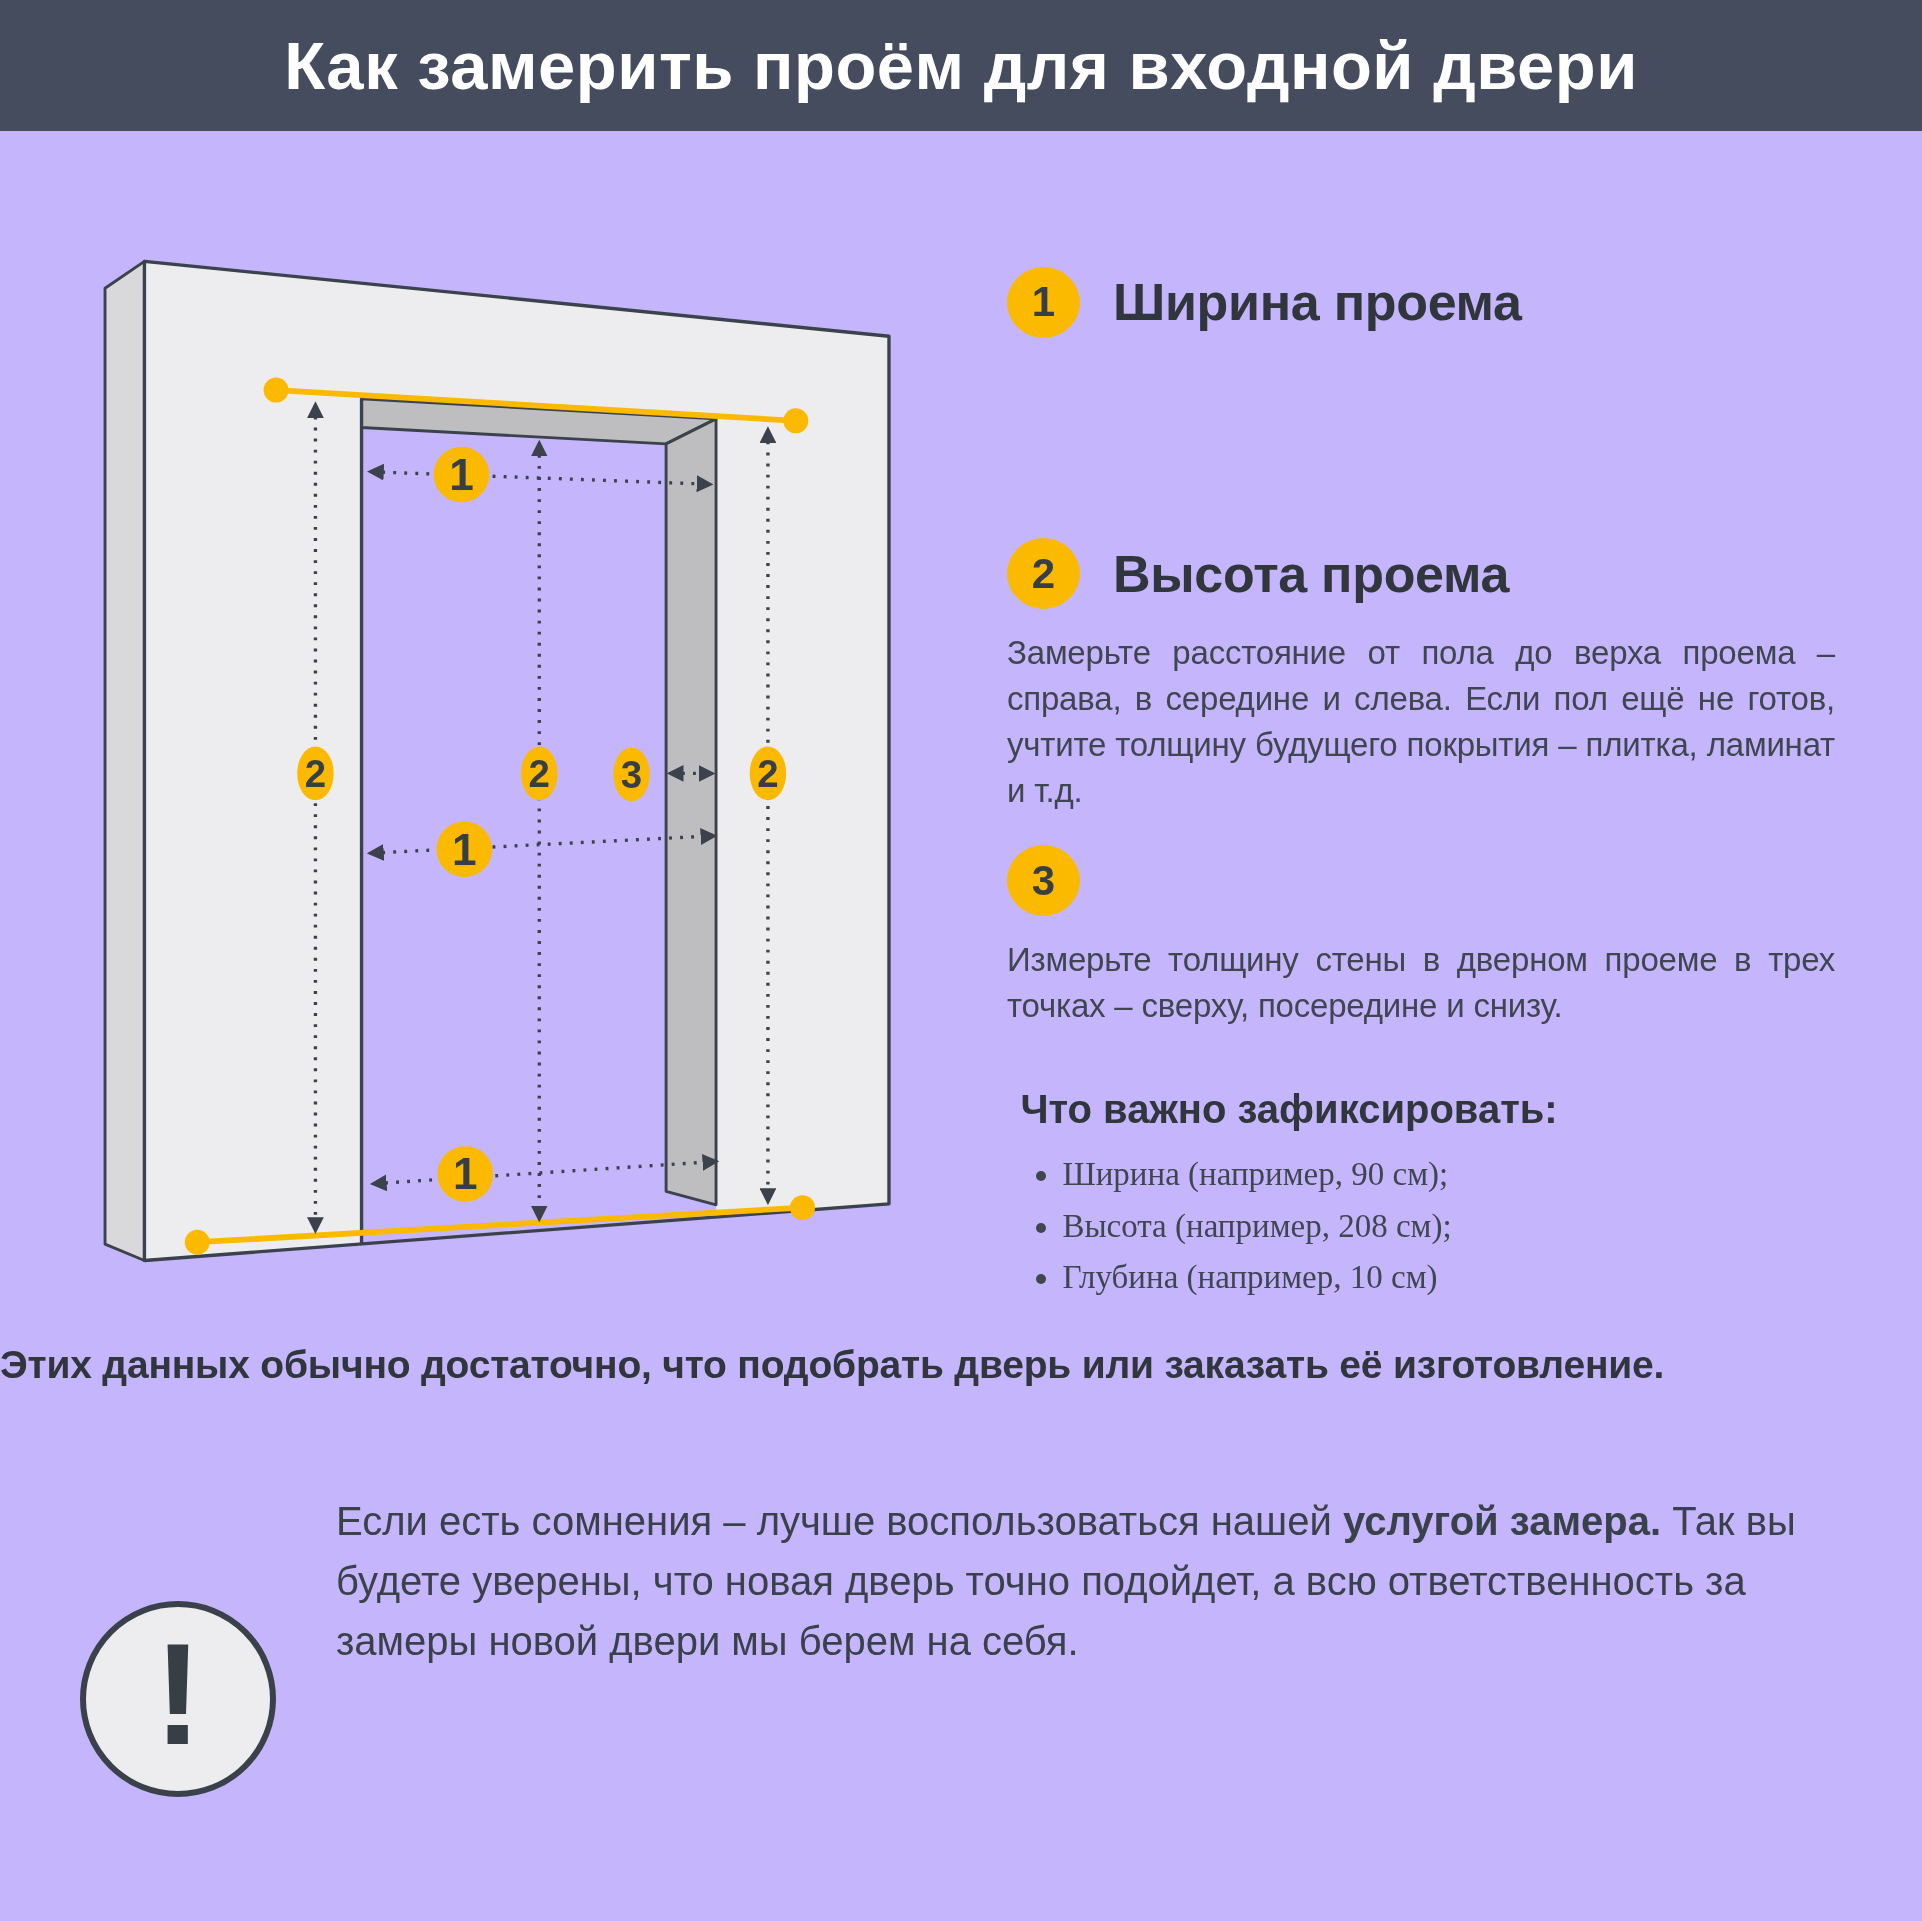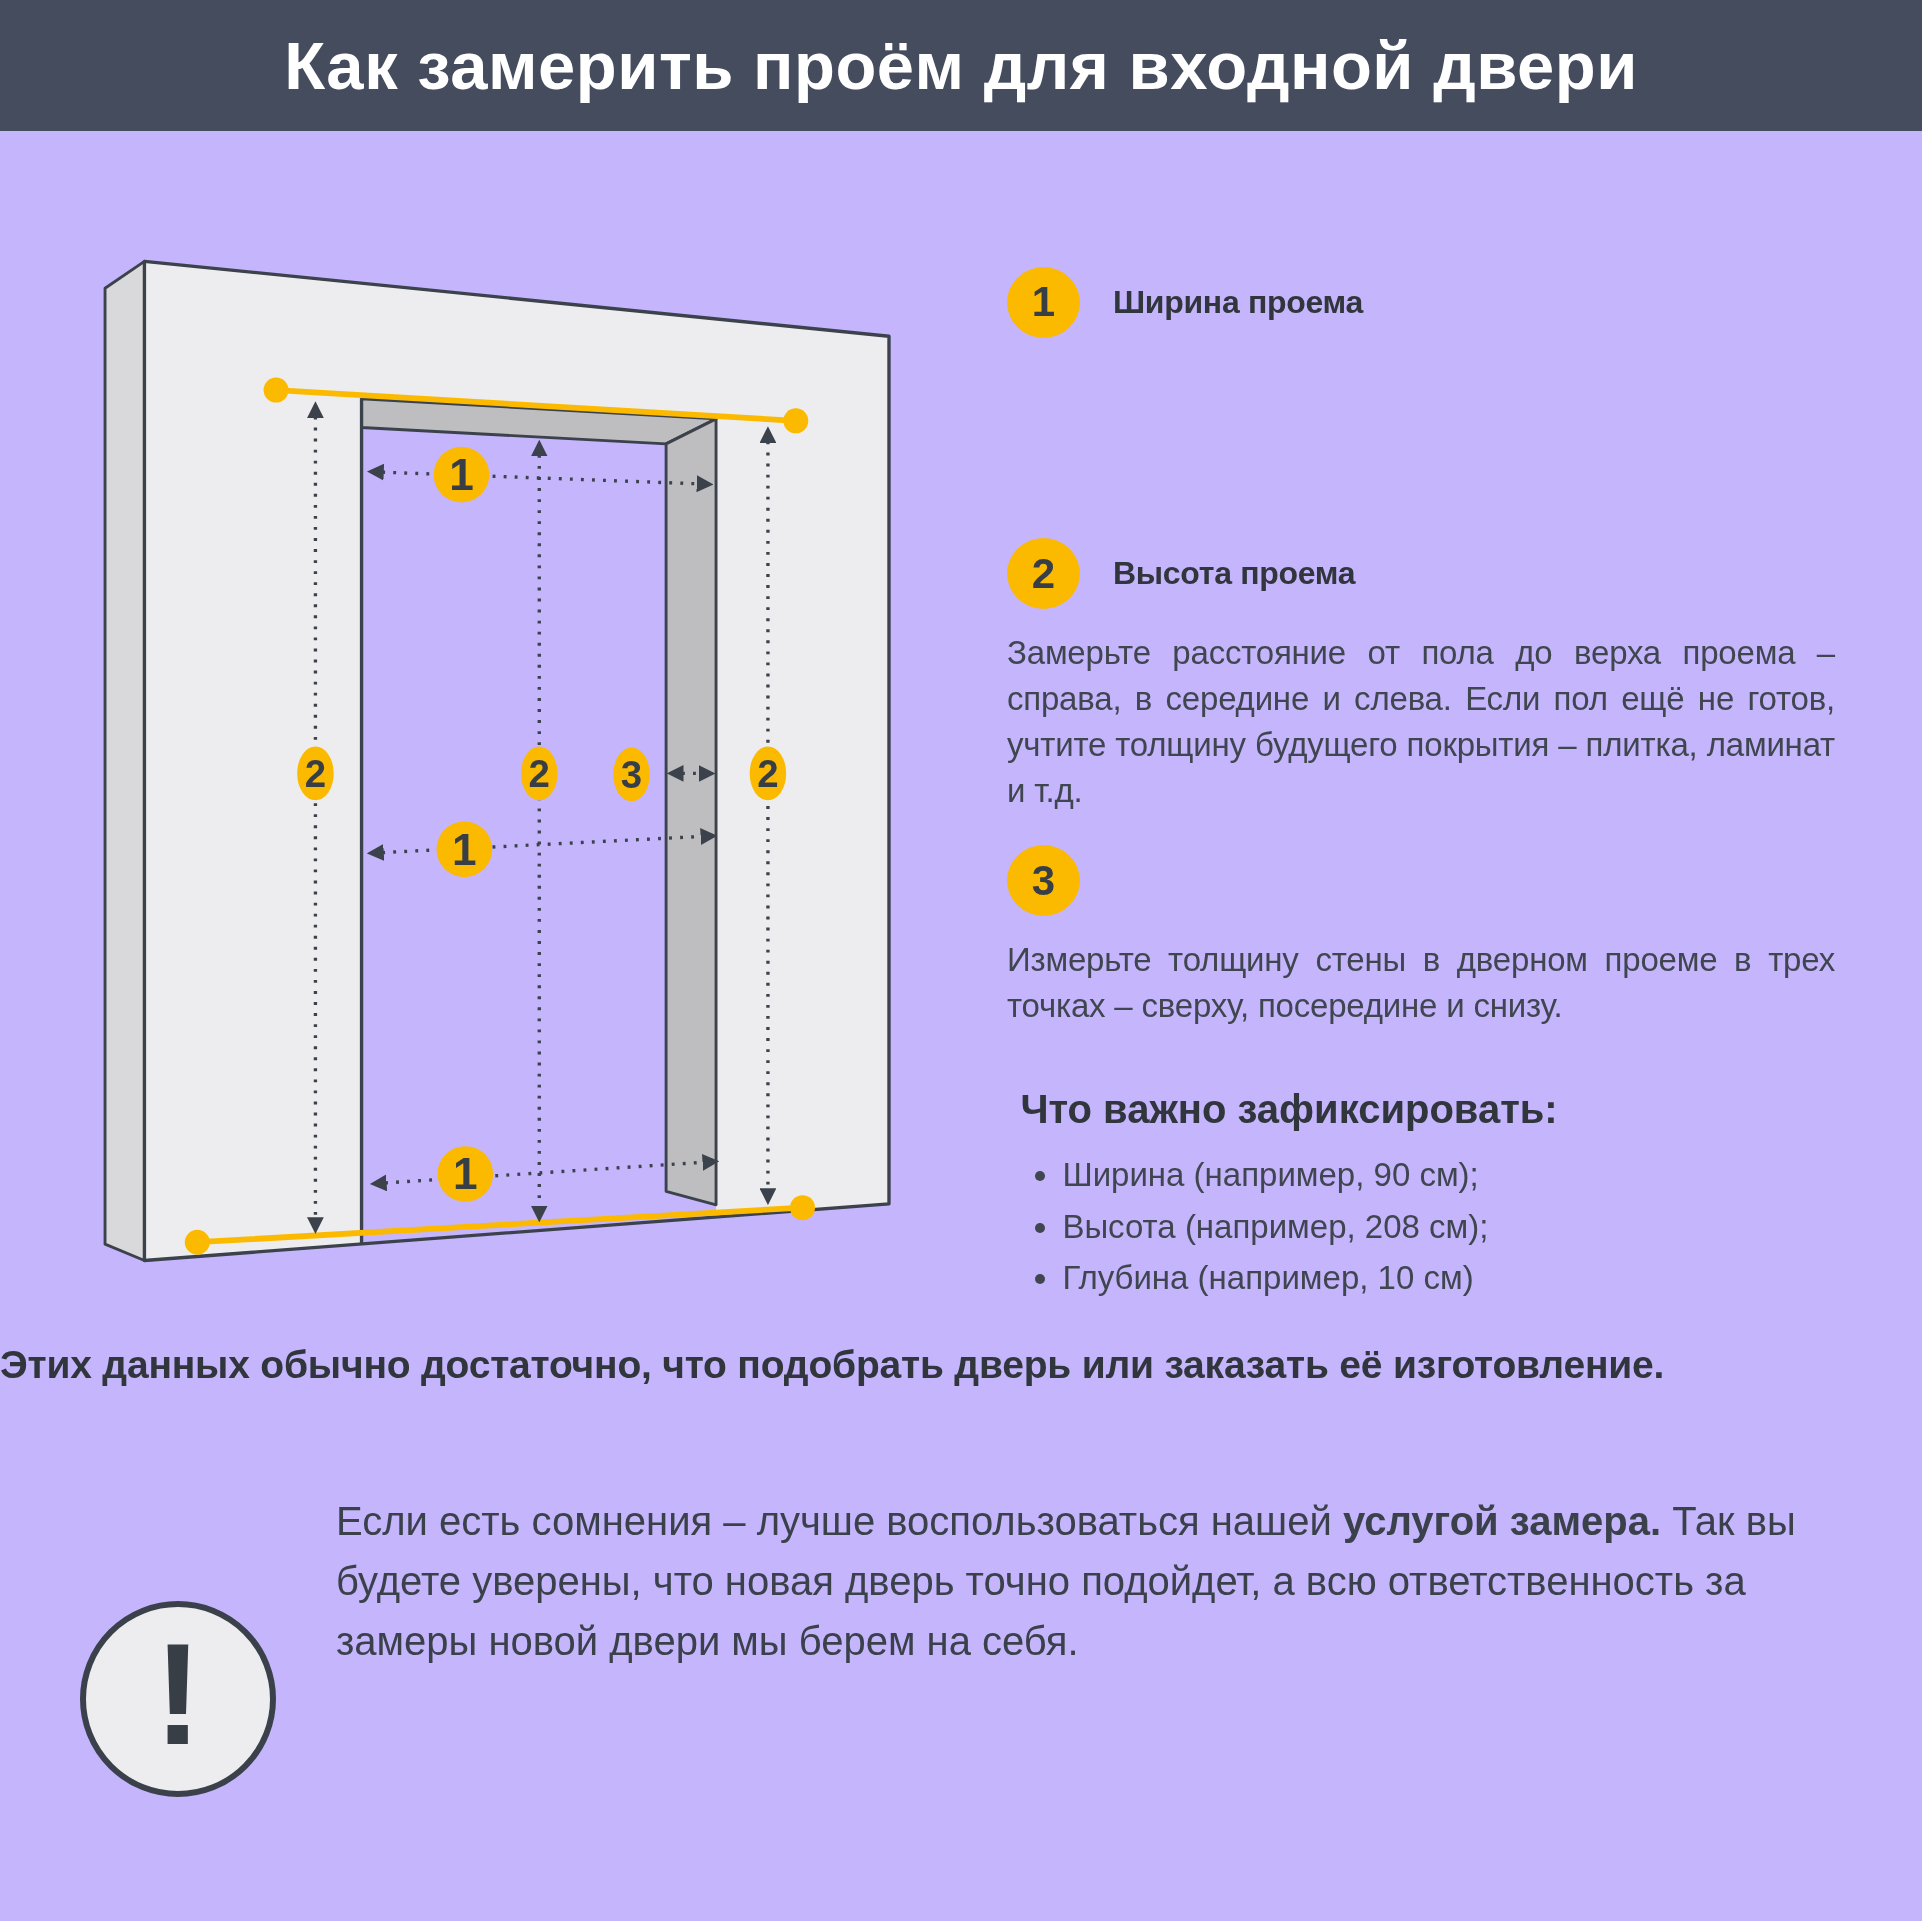--- a/index.html
+++ b/index.html
@@ -24,28 +24,28 @@
   .meas{stroke:#3B424C;stroke-width:3.5;stroke-dasharray:3 8.5;fill:none;}
   .badge-el{fill:#FBBA00;}
   .badge-tx{fill:#383E46;font-weight:bold;text-anchor:middle;}
 
   
   .rcol{position:absolute;left:1007px;top:259px;width:828px;}
   .sec{position:absolute;left:0;width:828px;}
   .sec-head{display:flex;align-items:center;gap:33px;}
   .badge-num{flex:0 0 auto;width:73px;height:71px;border-radius:50%;background:#FBBA00;
              color:#383E46;font-weight:800;font-size:42px;display:flex;align-items:center;justify-content:center;}
-  .sec-title{font-size:32px;font-weight:800;color:#31363D;letter-spacing:-0.3px;}
+  .sec-title{font-size:52px;font-weight:800;color:#31363D;letter-spacing:-0.3px;}
   .sec-body{margin-top:21px;font-size:33px;line-height:46px;color:#40464F;letter-spacing:-0.2px;}
   .justify{text-align:justify;}
 
   .important{position:absolute;left:13.4px;top:828px;width:815px;}
   .important-title{font-size:40px;font-weight:800;color:#31363D;}
   .important ul{margin:21px 0 0 0;padding-left:42px;}
-  .important li{font-size:33px;line-height:43px;margin-bottom:8.6px;color:#40464F;}
+  .important li{font-size:33px;line-height:43px;margin-bottom:8.6px;color:#40464F;font-family:Liberation Serif, serif;}
 
   
   .statement{position:absolute;left:0;top:1343px;width:100%;text-align:left;
              font-size:39px;font-weight:800;color:#31363D;letter-spacing:-0.2px;}
 
   
   .warn-icon{position:absolute;left:80px;top:1601px;width:196px;height:196px;border-radius:50%;
              background:#EDEDEF;border:6.7px solid #3B414B;box-sizing:border-box;
              display:flex;align-items:center;justify-content:center;}
   .warn-icon span{font-size:144px;font-weight:900;color:#383E46;line-height:1;transform:translateY(-3.8px);}

